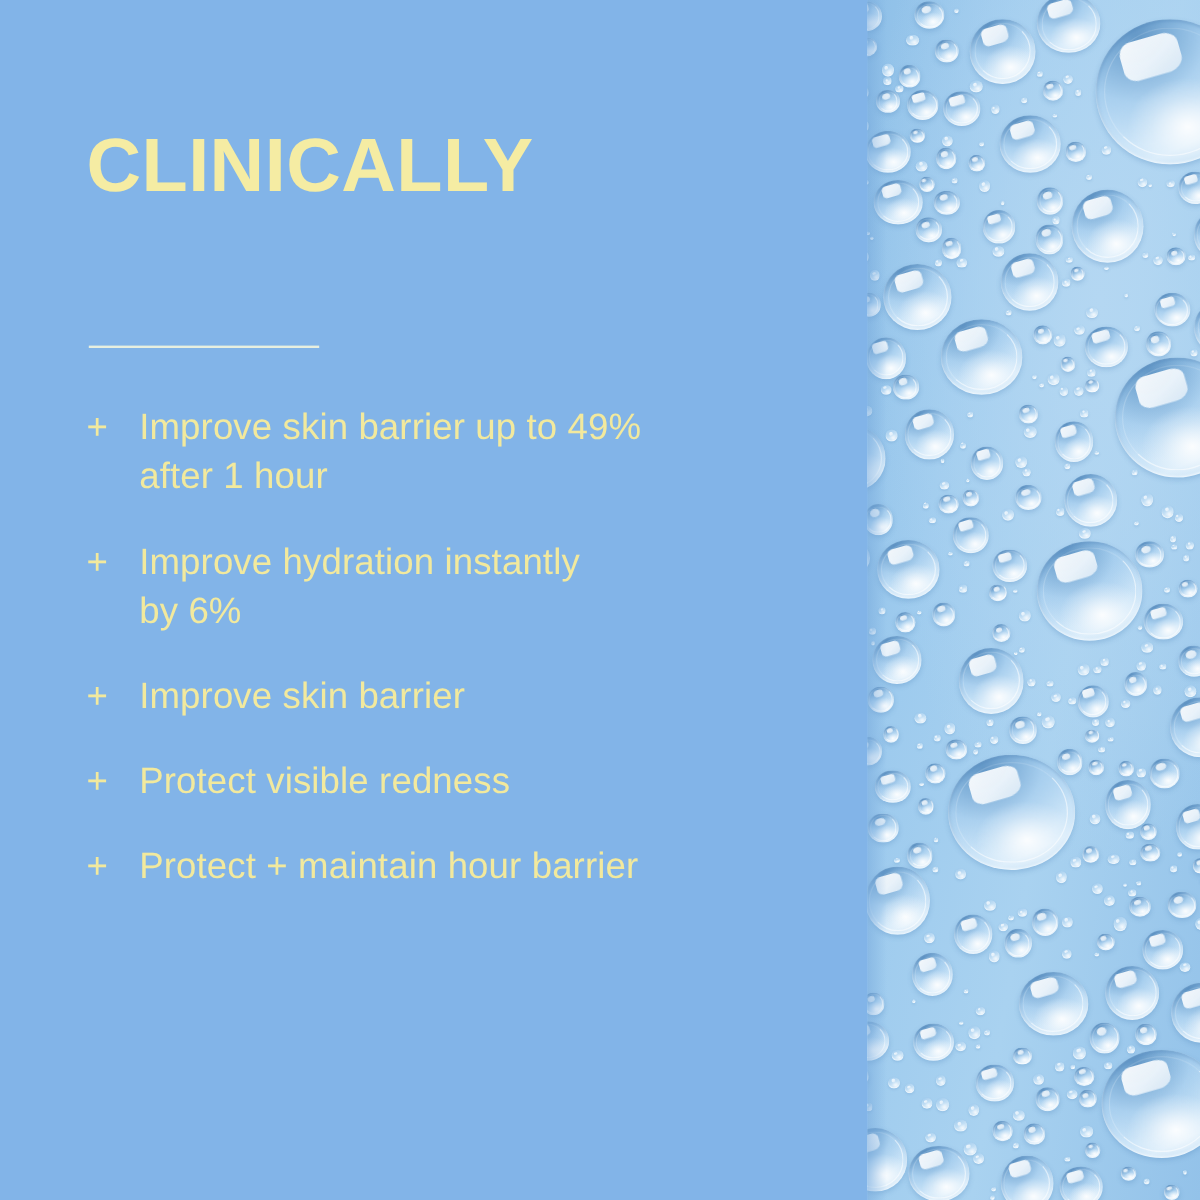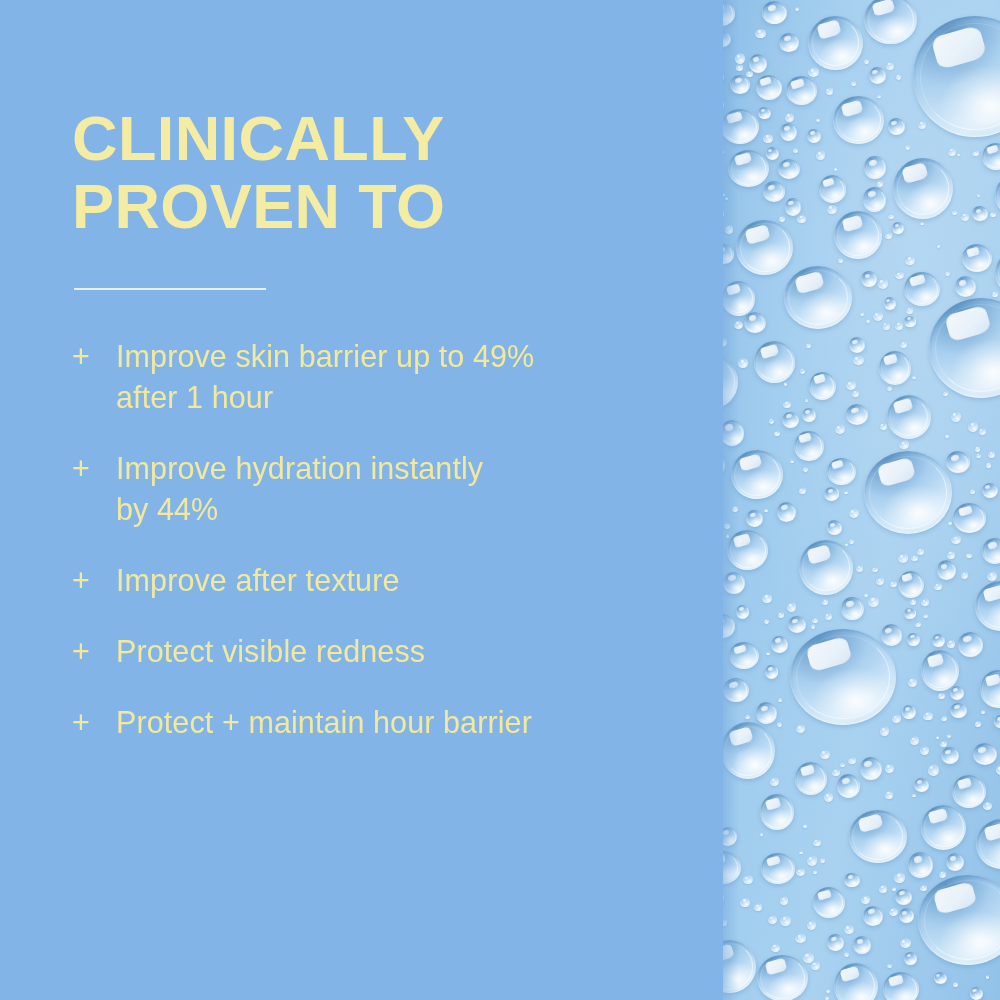--- a/index.html
+++ b/index.html
@@ -196,39 +196,38 @@
 </style>
 </head>
 <body>
 
 <div id="canvas">
 
   <div id="text-panel">
 
     <h1 id="headline">
       <span class="hl-line">CLINICALLY</span>
-      <span class="hl-line">PROVEN TO</span>
     </h1>
 
     <div id="divider"></div>
 
     <ul id="benefit-list">
       <li class="benefit">
         <span class="marker">+</span>
         <span class="btext">Improve skin barrier up to 49%
 after 1 hour</span>
       </li>
       <li class="benefit">
         <span class="marker">+</span>
         <span class="btext">Improve hydration instantly
-by 44%</span>
+by 6%</span>
       </li>
       <li class="benefit">
         <span class="marker">+</span>
-        <span class="btext">Improve after texture</span>
+        <span class="btext">Improve skin barrier</span>
       </li>
       <li class="benefit">
         <span class="marker">+</span>
         <span class="btext">Protect visible redness</span>
       </li>
       <li class="benefit">
         <span class="marker">+</span>
         <span class="btext">Protect + maintain hour barrier</span>
       </li>
     </ul>

